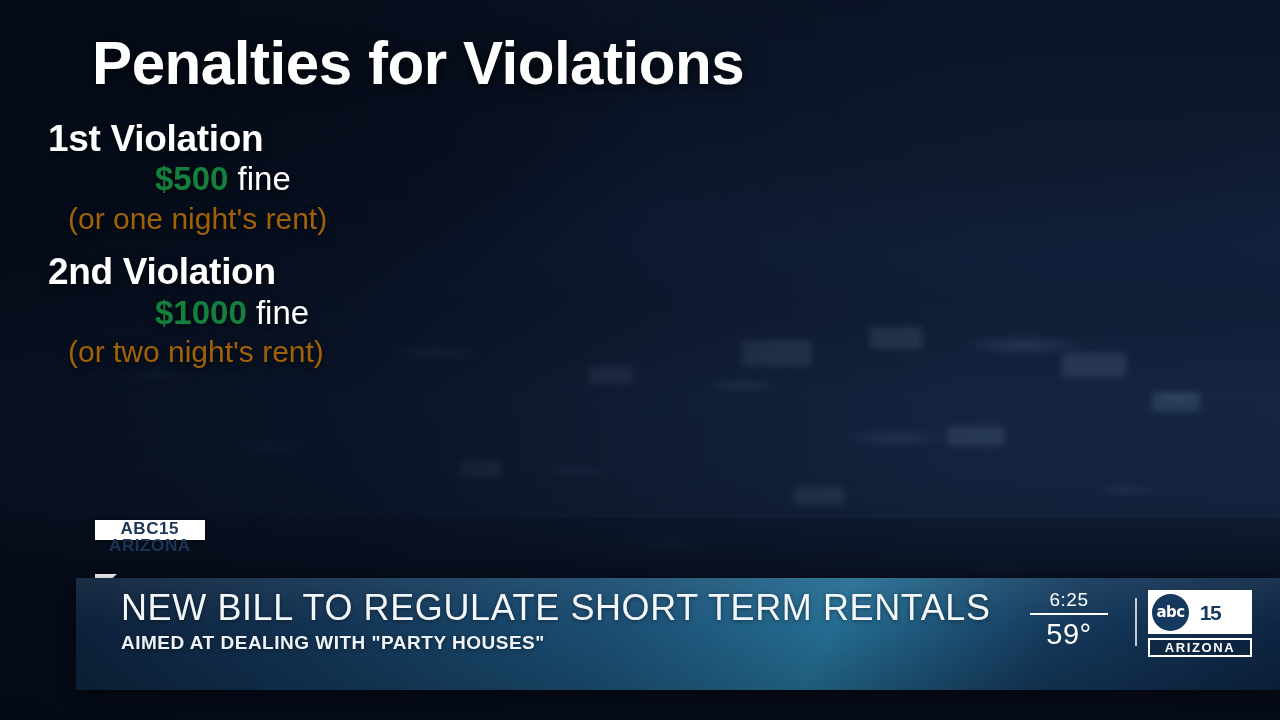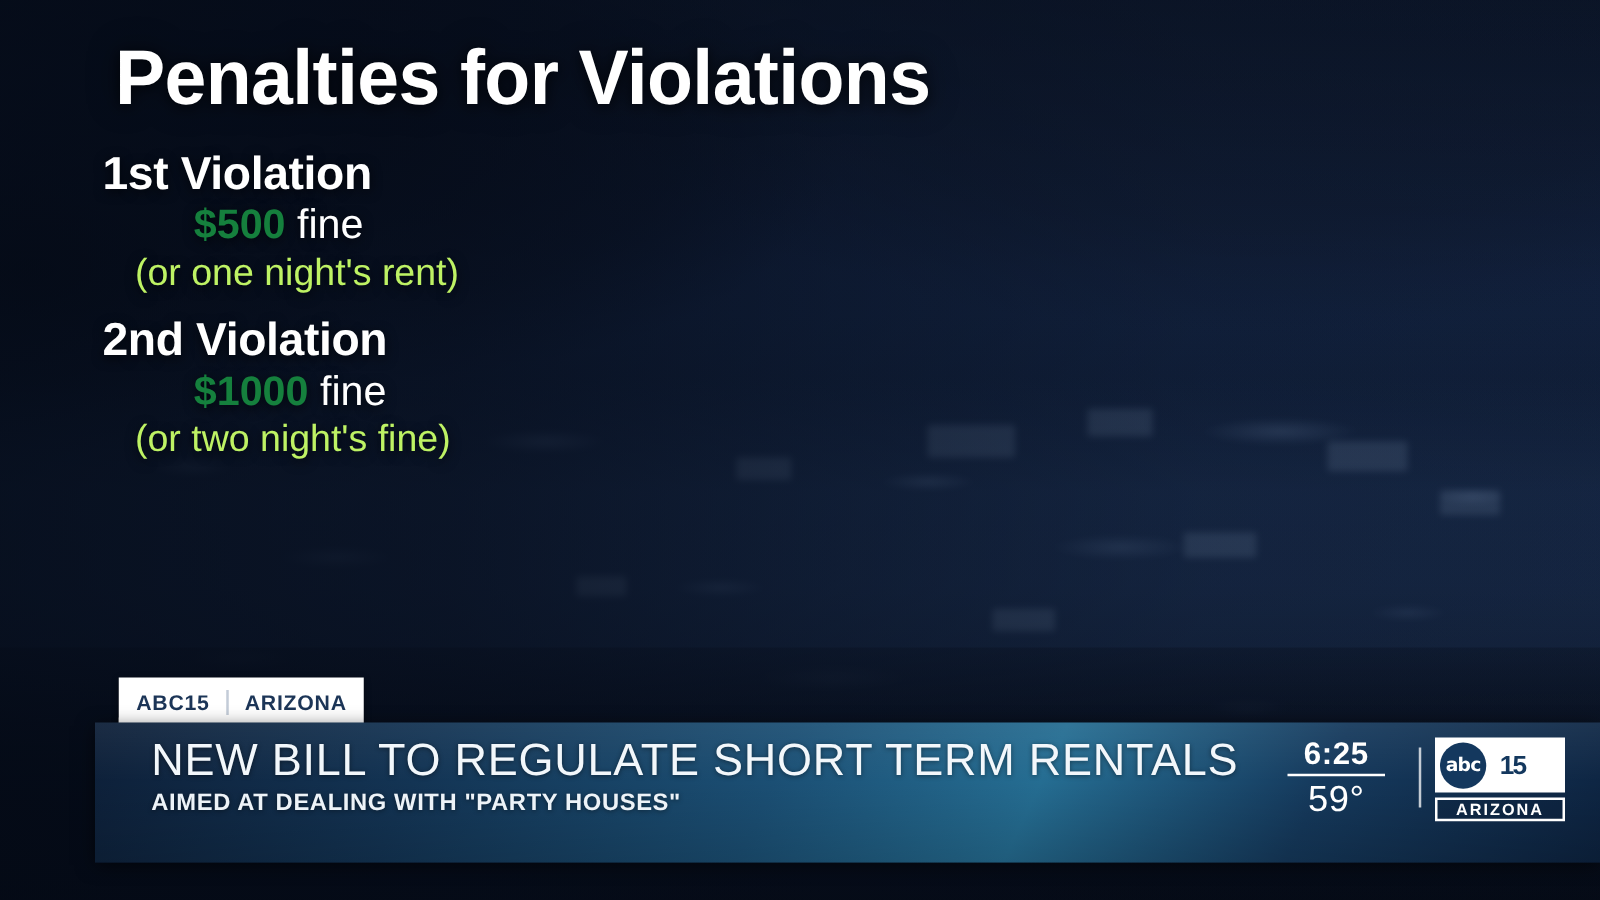--- a/index.html
+++ b/index.html
@@ -123,21 +123,21 @@
   .violations {
     position: absolute;
     left: 0;
     top: 118px;
     width: 620px;
   }
 
   .v-block { position: relative; }
 
   .v-heading {
-    margin-left: 82px;
+    margin-left: 48px;
     font-size: 37px;
     font-weight: bold;
     color: #ffffff;
     line-height: 1.12;
     letter-spacing: -0.3px;
     text-shadow: 0 2px 9px rgba(0,0,0,.7);
     white-space: nowrap;
   }
   .v-fine {
     margin-left: 155px;
@@ -146,41 +146,42 @@
     color: #ffffff;
     text-shadow: 0 2px 9px rgba(0,0,0,.7);
     white-space: nowrap;
   }
   .v-amount {
     color: #15803d;
     font-weight: bold;
   }
   .v-fine-word { font-weight: normal; margin-top: 12px; }
   .v-alt {
-    margin-left: 108px;
+    margin-left: 68px;
     font-size: 30px;
     line-height: 1.25;
-    color: #bef264;
+    color: #a16207;
     font-weight: normal;
     text-shadow: 0 2px 9px rgba(0,0,0,.7);
     white-space: nowrap;
   }
   .v-block + .v-block { margin-top: 14px; }
 
   
   .station-tag {
     position: absolute;
     left: 95px;
-    top: 542px;
-    height: 40px;
+    top: 520px;
+    height: 20px;
     background: #ffffff;
     display: flex;
     align-items: center;
     padding: 0 14px;
     box-shadow: 0 2px 6px rgba(0,0,0,.45);
+    flex-direction: column;
   }
   .station-tag .st-text {
     font-size: 17px;
     font-weight: bold;
     color: #1c3557;
     letter-spacing: .6px;
     line-height: 1;
   }
   .station-tag .st-divider {
     width: 2px;
@@ -250,22 +251,22 @@
   
   .lt-timetemp {
     position: absolute;
     right: 170px;
     top: 12px;
     width: 82px;
     text-align: center;
     color: #ffffff;
   }
   .lt-time {
-    font-size: 25px;
-    font-weight: bold;
+    font-size: 19px;
+    font-weight: normal;
     line-height: 1.05;
     letter-spacing: .5px;
   }
   .lt-rule {
     height: 2px;
     background: #ffffff;
     margin: 3px auto 4px;
     width: 78px;
   }
   .lt-temp {
@@ -368,21 +369,21 @@
 
       <div class="v-block">
         <div class="v-heading">1st Violation</div>
         <div class="v-fine"><span class="v-amount">$500</span><span class="v-fine-word"> fine</span></div>
         <div class="v-alt">(or one night's rent)</div>
       </div>
 
       <div class="v-block">
         <div class="v-heading">2nd Violation</div>
         <div class="v-fine"><span class="v-amount">$1000</span><span class="v-fine-word"> fine</span></div>
-        <div class="v-alt">(or two night's fine)</div>
+        <div class="v-alt">(or two night's rent)</div>
       </div>
 
 
     </div>
 
     <div class="station-tail"></div>
     <div class="station-tag">
       <span class="st-text">ABC15</span>
       <span class="st-divider"></span>
       <span class="st-text">ARIZONA</span>

